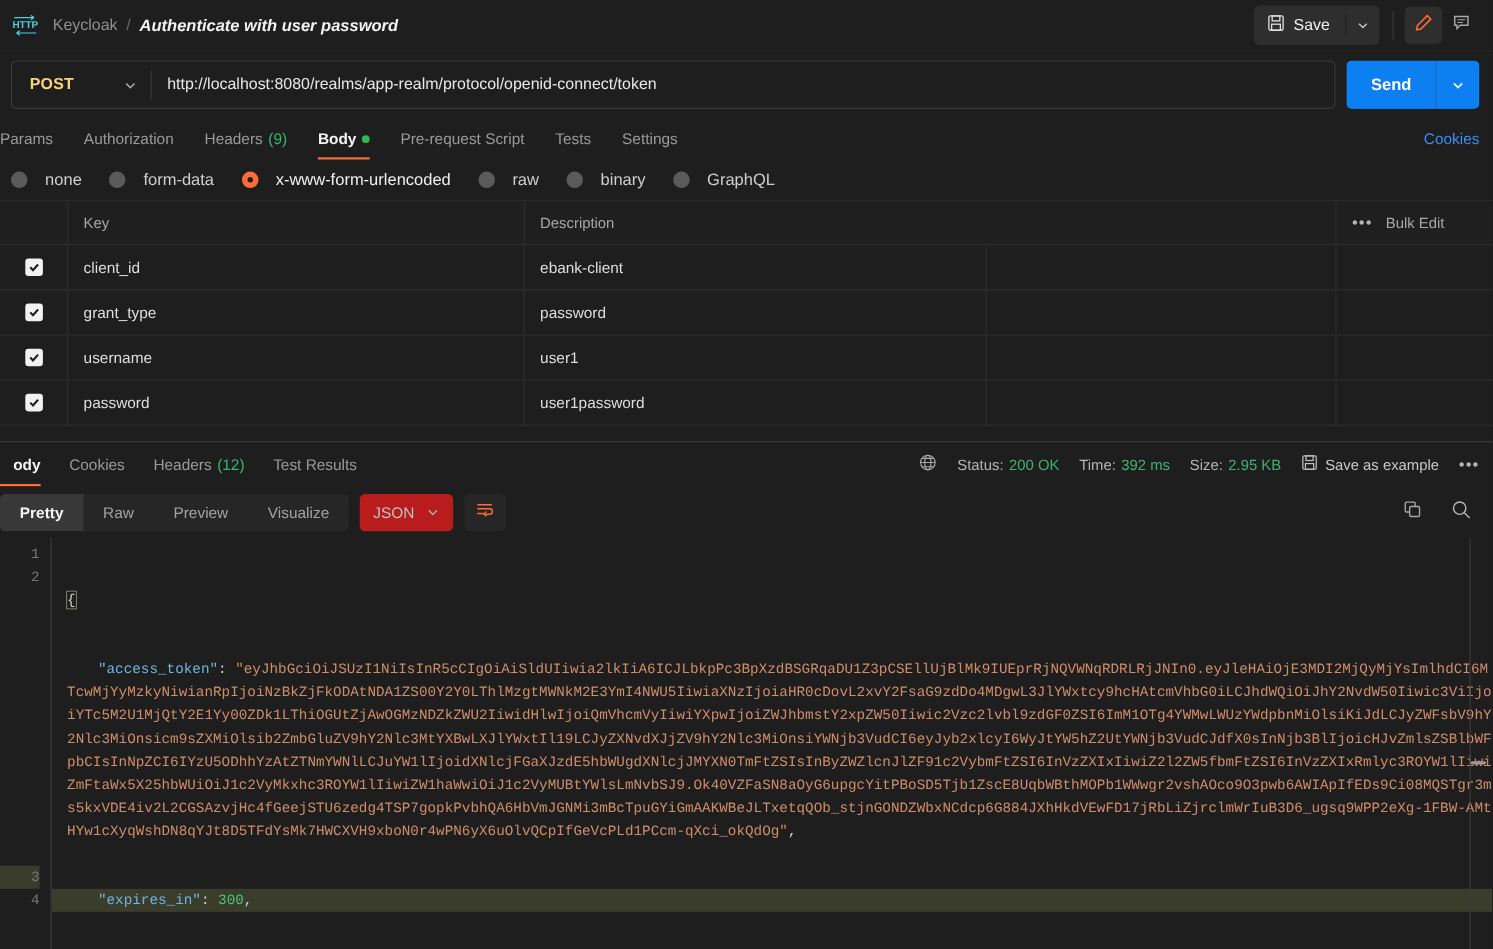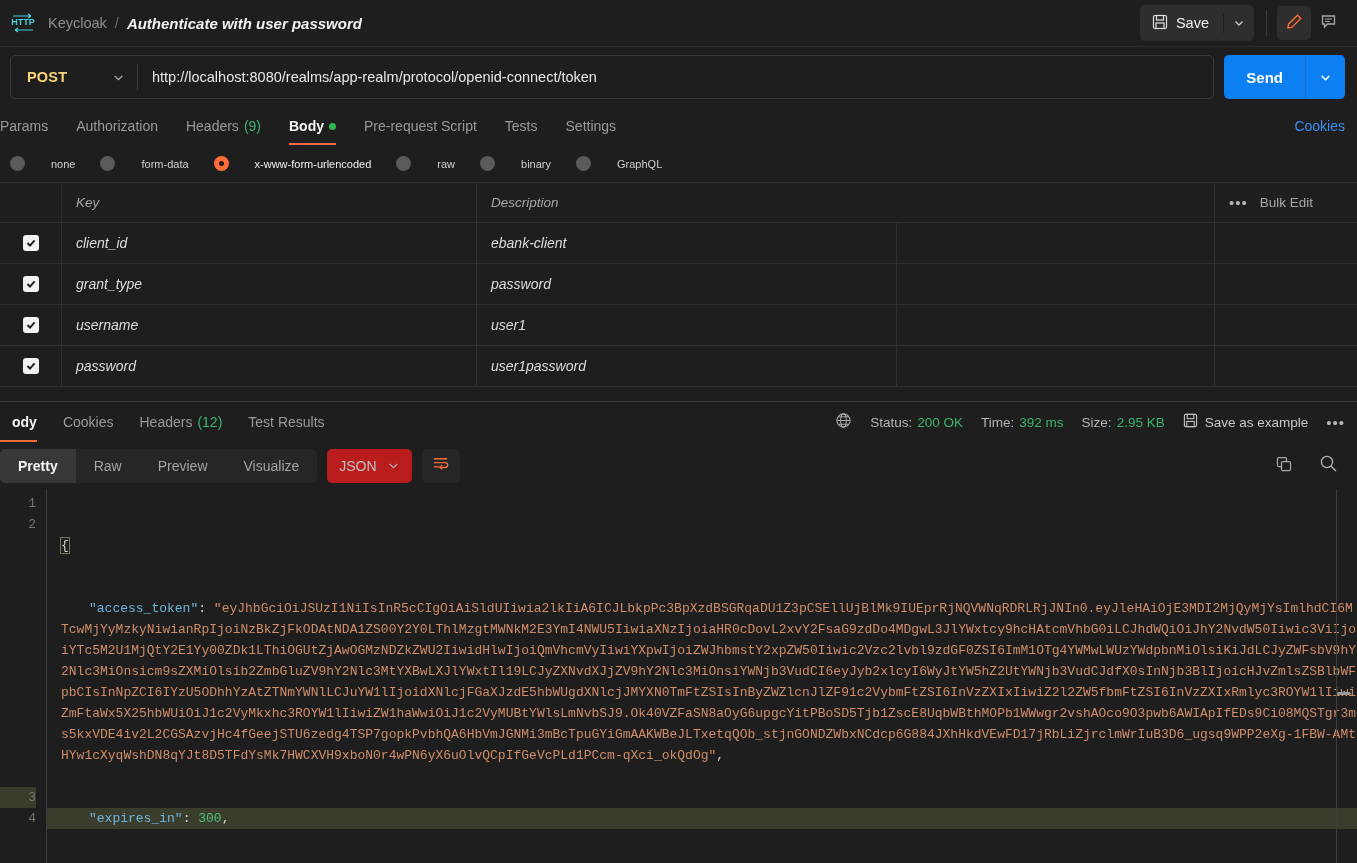--- a/index.html
+++ b/index.html
@@ -76,38 +76,38 @@
     content:""; position:absolute; left:14px; right:14px; bottom:0; height:2px; background:#ff6c37;
   }
   .req-tab:first-child.active::after { left:0; }
   .tab-count { color:#3db46d; font-size:14px; }
   .green-dot { width:7px; height:7px; border-radius:50%; background:#32b850; display:inline-block; }
   .tabs-spacer{flex:1 1 auto;}
   .cookies-link{ color:#3b8ff5; font-size:14px; display:flex; align-items:center; cursor:pointer;}
 
   
   .bodytype-row { height:37px; flex:0 0 37px; display:flex; align-items:center; gap:0; padding-left:0; }
-  .radio-item { display:flex; align-items:center; gap:26px; padding: 0 13px 0 0; margin-right:12px; cursor:pointer; color:#cfcfcf; font-size:11px;text-align:center; }
+  .radio-item { display:flex; align-items:center; gap:16px; padding: 0 13px 0 0; margin-right:12px; cursor:pointer; color:#cfcfcf; font-size:15px;text-align:center; }
   .radio-item:first-child{ margin-left:10px; }
   .radio-dot {
     width:15px; height:15px; border-radius:50%; background:#5a5a5a; flex:0 0 15px;
     display:flex; align-items:center; justify-content:center;
   }
   .radio-item.checked .radio-dot { background:#ff6c37; }
   .radio-dot i { width:5px; height:5px; background:#1e1e1e; border-radius:50%; display:none; }
   .radio-item.checked .radio-dot i { display:block; }
   .radio-item.checked { color:#f0f0f0; }
 
   
   .kv-table { flex:0 0 auto; border-top:1px solid #2f2f2f; }
   .kv-head { display:flex; height:40px; border-bottom:1px solid #2f2f2f; background:#1f1f1f; align-items:stretch;}
   .kv-row { display:flex; height:41px; border-bottom:1px solid #2f2f2f; align-items:stretch; }
   .kv-chk { width:62px; flex:0 0 62px; display:flex; align-items:center; justify-content:center; border-right:1px solid #2f2f2f;}
   .kv-head .kv-chk { border-right:1px solid #2f2f2f; }
-  .cell { display:flex; align-items:center; padding: 0 14px; font-size:14px; color:#dedede; border-right:1px solid #2f2f2f;font-style:italic; }
+  .cell { display:flex; align-items:center; padding: 0 14px; font-size:14px; color:#dedede; border-right:1px solid #2f2f2f; }
   .cell.key { width:415px; flex:0 0 415px; }
   .cell.val { width:420px; flex:0 0 420px; }
   .cell.desc { flex:1 1 auto; }
   .kv-head .cell { color:#a8a8a8; font-size:13.5px; }
   .kv-actions { width:142px; flex:0 0 142px; display:flex; align-items:center; gap:12px; justify-content:flex-start; padding-left:14px; color:#a8a8a8; font-size:13.5px;}
   .bulk-edit { color:#a8a8a8; cursor:pointer; }
   .ckbox {
     width:16px; height:16px; border-radius:3px; background:#f2f2f2;
     display:flex; align-items:center; justify-content:center; cursor:pointer;
   }

